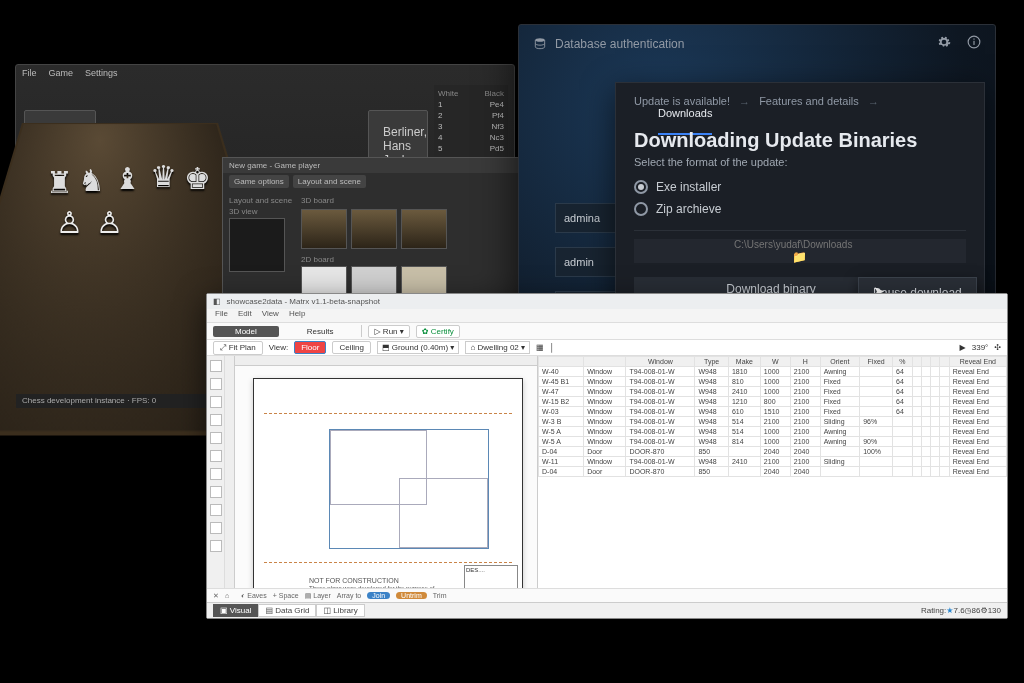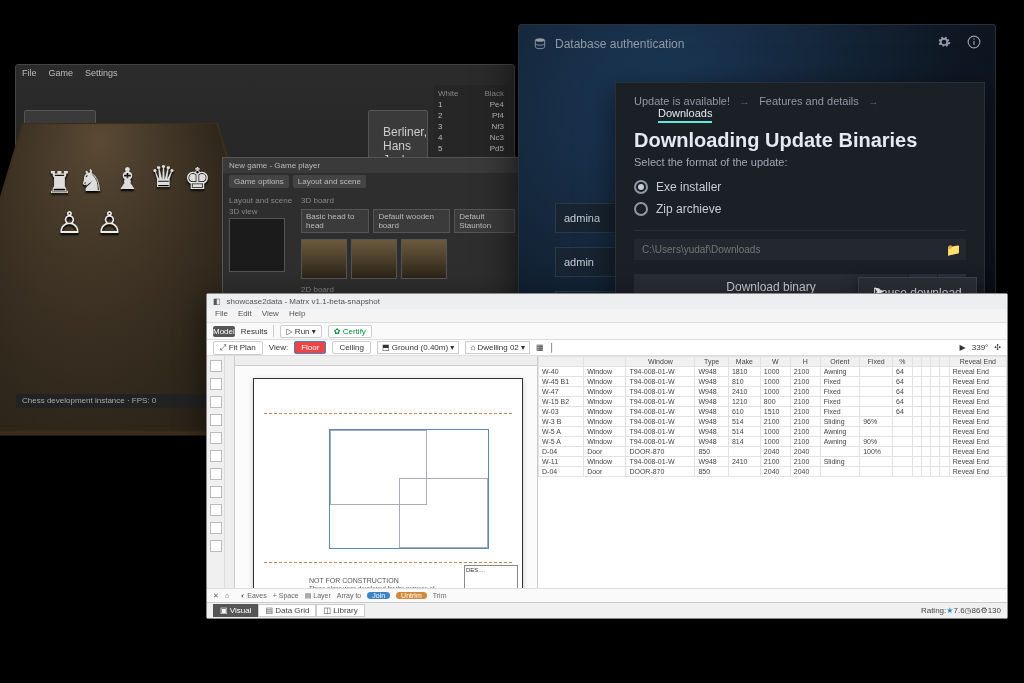--- a/index.html
+++ b/index.html
@@ -66,29 +66,29 @@
   .dbwin .chk { display:flex; align-items:center; gap:6px; font-size:11px; }
   .dbwin .chk .box { width:15px; height:15px; background:#2a6fd6; display:flex; align-items:center; justify-content:center; color:#fff;}
   .dbwin .loginbtn { position:absolute; left:36px; top:338px; width:404px; height:34px; background:#1c5fb9;}
   .dbwin .updater {
     position:absolute; left:96px; top:57px; width:370px; height:350px;
     background:#1b1f26; border:1px solid #2b3038; box-shadow:0 8px 30px rgba(0,0,0,.6);
     display:flex; flex-direction:column;
   }
   .updater .bc { padding:12px 18px 2px 18px; font-size:11px; color:#8f98a5;}
   .updater .bc .sep { margin:0 6px; color:#5b6470;}
-  .updater .bc .active { color:#e6e9ee; border-bottom:2px solid #5eead4; padding-bottom:2px;margin-left:24px;}
+  .updater .bc .active { color:#e6e9ee; border-bottom:2px solid #3b82f6; padding-bottom:14px;margin-left:24px;}
   .updater h2 { font-size:20px; font-weight:600; color:#e6e9ee; padding:8px 18px 4px 18px;}
   .updater .sub { font-size:11px; color:#a0a8b2; padding:0 18px 8px 18px;}
   .updater .radiogrp { padding:0 18px 10px 18px; }
   .updater .radio { display:flex; align-items:center; gap:8px; font-size:12px; color:#c7ccd2; padding:4px 0; cursor:pointer;}
   .updater .radio .dot { width:14px; height:14px; border:2px solid #8f98a5; border-radius:50%; display:flex;align-items:center;justify-content:center;}
   .updater .radio.sel .dot::after { content:""; width:6px; height:6px; background:#c7ccd2; border-radius:50%;}
   .updater hr { border:0; border-top:1px solid #2b3038; margin:0 18px;}
-  .updater .path { display:flex; align-items:center; margin:8px 18px; height:24px; background:#23272f;}
+  .updater .path { display:flex; align-items:center; margin:8px 18px; height:24px; background:#23272f;flex-direction:column;}
   .updater .path input { flex:1; background:transparent; border:0; color:#6e7684; font-size:10px; padding:0 8px;}
   .updater .path .folder{ width:24px;text-align:center;color:#9aa2af; cursor:pointer;}
   .updater .dlrow { display:flex; margin:6px 18px 6px 18px; height:28px; }
   .updater .dlbtn { flex:1; display:flex; align-items:center; justify-content:center;
     background:#282d35; color:#c7ccd2; font-size:12px; cursor:pointer;}
   .updater .iconbtn { width:28px; display:flex;align-items:center;justify-content:center;
     background:#2f343d; margin-left:1px; cursor:pointer; color:#c7ccd2; font-size:10px;}
   .updater .progress { margin:0 18px; height:3px; background:#2b3038; }
   .updater .progress .bar { height:100%; background:#3d8fe0; width:4%;}
   .updater .progtxt { font-size:11px; color:#8f98a5; padding:6px 18px 4px 18px;}
@@ -112,21 +112,21 @@
     position:absolute; left:206px; top:293px; width:802px; height:326px;
     background:#f4f4f4; border:1px solid #888; border-radius:2px;
     box-shadow:0 8px 30px rgba(0,0,0,.55);
     font-size:9px; color:#333; display:flex; flex-direction:column;
   }
   .cad .titlebar { height:15px; background:#eceef0; display:flex;align-items:center; padding:0 6px; gap:6px; font-size:8px; color:#555;}
   .cad .titlebar .spacer{flex:1;}
   .cad .menubar { height:13px; display:flex; gap:10px; padding:0 8px; font-size:8px; color:#555; background:#f4f4f4;}
   .cad .ribbon { height:18px; background:#fafafa; border-top:1px solid #ddd; border-bottom:1px solid #ddd;
     display:flex; align-items:center; padding:0 6px; gap:6px; font-size:8px;}
-  .cad .ribbon .tab { padding:1px 0; cursor:pointer;}
+  .cad .ribbon .tab { padding:1px 22px; cursor:pointer;}
   .cad .ribbon .tab.on { background:#555; color:#fff; border-radius:2px;}
   .cad .ribbon .btn { padding:1px 5px; border:1px solid #ccc; border-radius:2px; background:#fff; cursor:pointer;}
   .cad .ribbon .grn { color:#0a8f3c;}
   .cad .ribbon .sep{width:1px;height:12px;background:#ccc;}
   .cad .toolbar2 { height:16px; background:#fff; border-bottom:1px solid #ddd;
     display:flex; align-items:center; padding:0 6px; gap:6px; font-size:8px;}
   .cad .toolbar2 .pill { padding:1px 6px; border:1px solid #ccc; border-radius:2px; background:#fff;}
   .cad .toolbar2 .pill.on { background:#ef4444; color:#fff; border-color:#3b82c7;}
   .cad .toolbar2 .drop { border:1px solid #ccc; padding:1px 4px; background:#fff; }
   .cad .body { flex:1; display:flex; overflow:hidden;}
@@ -235,25 +235,20 @@
       <span>Layout and scene</span>
     </div>
     <div class="body">
       <div class="panel" style="flex:0 0 66px">
         <div class="lbl">Layout and scene</div>
         <div class="lbl">3D view</div>
         <div class="thumb big"></div>
       </div>
       <div class="panel">
         <div class="lbl">3D board</div>
-        <div style="display:flex;gap:4px">
-          <div class="drop">Basic head to head</div>
-          <div class="drop">Default wooden board</div>
-          <div class="drop">Default Staunton</div>
-        </div>
         <div class="thumbgrid" style="margin-top:4px">
           <div class="thumb"></div>
           <div class="thumb"></div>
           <div class="thumb"></div>
         </div>
         <div class="lbl" style="margin-top:6px">2D board</div>
         <div class="thumbgrid">
           <div class="thumb" style="background:#e6e6e6"></div>
           <div class="thumb" style="background:#d0d0d0"></div>
           <div class="thumb" style="background:#c8bfa8"></div>

